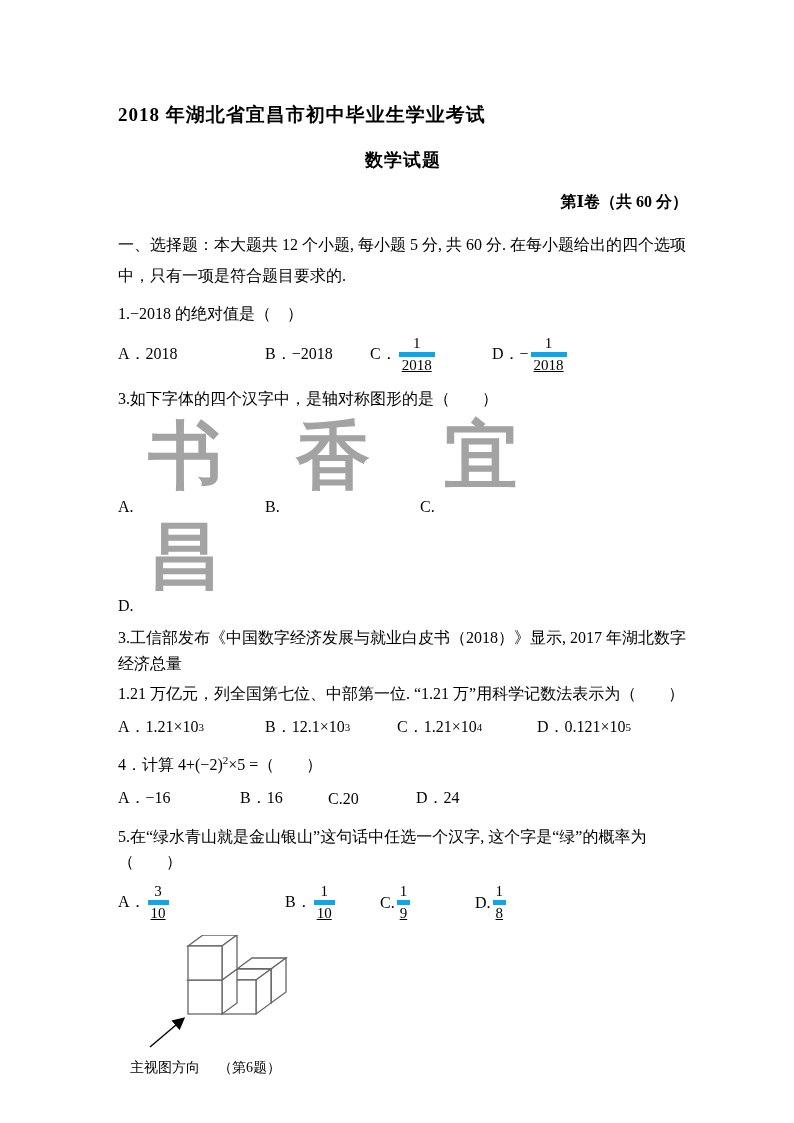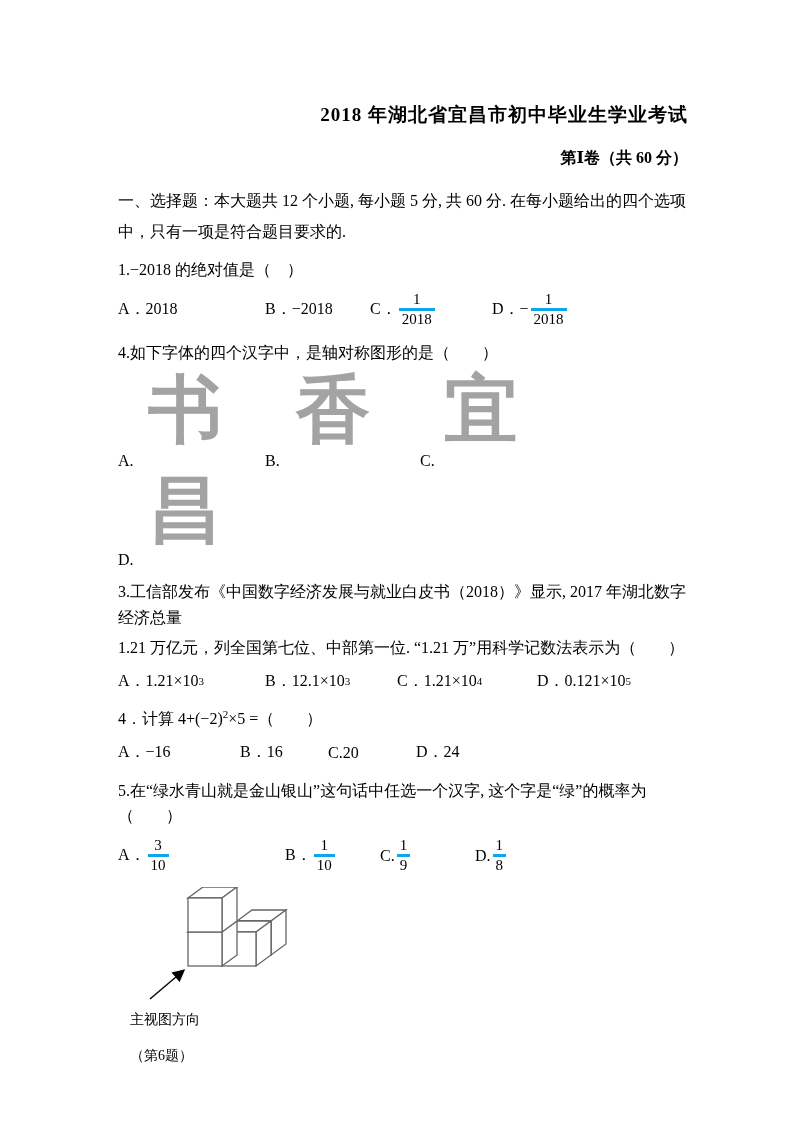--- a/index.html
+++ b/index.html
@@ -4,60 +4,61 @@
 <style>
   * { margin: 0; padding: 0; box-sizing: border-box; }
   html, body { background: #ffffff; }
   body {
     width: 794px; height: 1123px;
     font-family: "Liberation Serif", "DejaVu Serif", serif;
     color: #000; font-size: 16px; overflow: hidden;
   }
   .page { padding: 102px 106px 0 118px; }
 
-  .title { text-align: right; font-size: 19px; font-weight: bold; margin-bottom: 20px; letter-spacing: 1px; }
+  .title { text-align: left; font-size: 19px; font-weight: bold; margin-bottom: 20px; letter-spacing: 1px; }
   .subtitle { text-align: center; font-size: 18px; font-weight: bold; margin-bottom: 20px; letter-spacing: 1px; }
   .section-head { text-align: right; font-size: 16px; font-weight: bold; margin-bottom: 16px; }
 
   .intro { line-height: 1.95; margin-bottom: 10px; }
 
   .stem { line-height: 1.6; margin: 10px 0 4px 0; }
   .stem2 { line-height: 1.6; margin: 0 0 0 0; }
 
   .opt-row { display: flex; align-items: center; margin: 8px 0 12px 0; min-height: 26px; }
   .opt { display: inline-flex; align-items: center; white-space: nowrap; }
   .w147 { width: 147px; } .w132 { width: 132px; } .w140 { width: 140px; }
   .w105 { width: 105px; } .w122 { width: 122px; } .w88 { width: 88px; }
   .w95  { width: 95px; }  .w167 { width: 167px; }
 
   .frac { display: inline-flex; flex-direction: column; align-items: center; vertical-align: middle; line-height: 1.15; font-size: 15px; margin: 0 2px; }
-  .frac .den { border-top: 3px solid #0ea5e9; }
+  .frac .den { border-top: 5px solid #0ea5e9; text-decoration: underline; }
   .frac .num, .frac .den { padding: 0 3px; text-align: center; }
 
   sup { font-size: 11px; vertical-align: super; line-height: 0; }
 
   .big-chars { padding-left: 30px; margin-top: 6px; }
   .big-char { display: inline-block; width: 148px; font-size: 74px; line-height: 1.05; font-weight: bold; color: #a3a3a3; }
   .abc-row { display: flex; margin-top: 2px; }
   .abc-row .lbl { display: inline-block; }
   .abc-row .lbl:nth-child(1) { width: 147px; }
   .abc-row .lbl:nth-child(2) { width: 155px; }
   .big-char-d { padding-left: 30px; margin-top: 2px; }
   .d-label { margin: 2px 0 10px 0; }
 
   .figure-wrap { margin: 6px 0 0 10px; width: 220px; }
-  .figure-caption { display: flex; gap: 18px; font-size: 14px; margin: 2px 0 0 2px; flex-direction: column; }
+  .figure-caption { display: flex; gap: 18px; font-size: 14px; margin: 2px 0 0 2px; }
   svg { display: block; }
 </style>
 </head>
 <body>
 
 <div class="page">
 
   <div class="title">2018 年湖北省宜昌市初中毕业生学业考试</div>
+  <div class="subtitle">数学试题</div>
   <div class="section-head">第Ⅰ卷（共 60 分）</div>
 
   <div class="intro">一、选择题：本大题共 12 个小题, 每小题 5 分, 共 60 分. 在每小题给出的四个选项中，只有一项是符合题目要求的.</div>
 
   <div class="stem">1.−2018 的绝对值是（　）</div>
   <div class="opt-row">
     <span class="opt w147">A．2018</span>
     <span class="opt w105">B．−2018</span>
     <span class="opt w122">
       <span>C．</span>
@@ -68,21 +69,21 @@
     </span>
     <span class="opt">
       <span>D．−</span>
       <span class="frac">
         <span class="num">1</span>
         <span class="den">2018</span>
       </span>
     </span>
   </div>
 
-  <div class="stem">4.如下字体的四个汉字中，是轴对称图形的是（　　）</div>
+  <div class="stem">3.如下字体的四个汉字中，是轴对称图形的是（　　）</div>
   <div class="big-chars">
     <span class="big-char">书</span><span class="big-char">香</span><span class="big-char">宜</span>
   </div>
   <div class="abc-row">
     <span class="lbl">A.</span>
     <span class="lbl">B.</span>
     <span class="lbl">C.</span>
   </div>
   <div class="big-char-d">
     <span class="big-char">昌</span>

